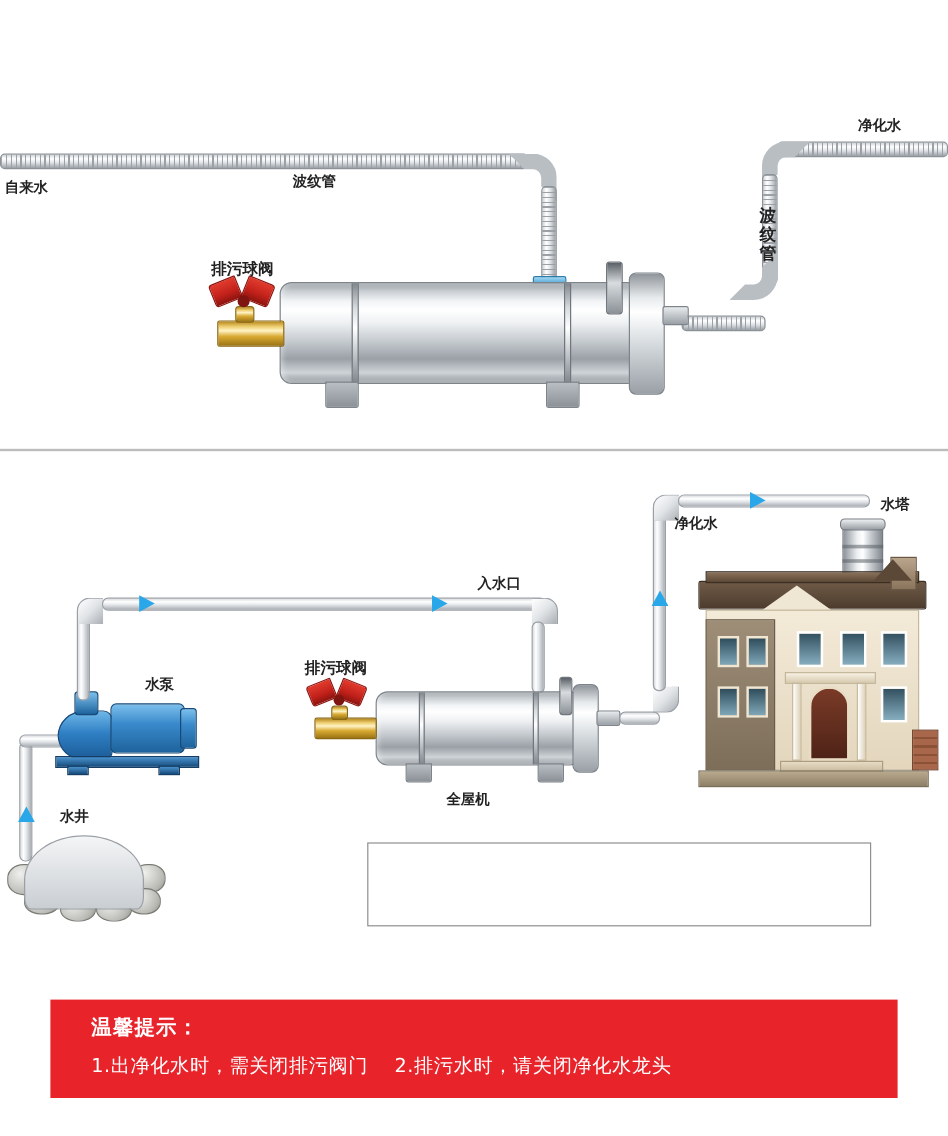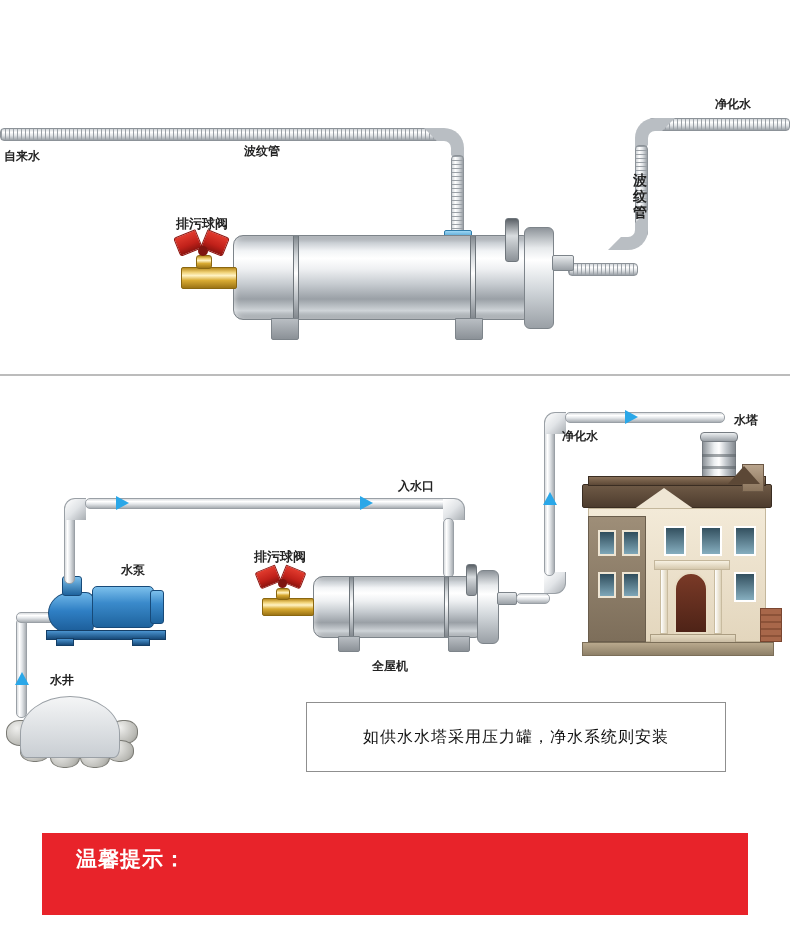--- a/index.html
+++ b/index.html
@@ -102,21 +102,21 @@
     border:1px solid #8f8f8f;background:#fff;box-sizing:border-box;
     display:flex;flex-direction:column;align-items:center;justify-content:center;
     font-size:16px;color:#111;line-height:28px;letter-spacing:1px;
   }
 
   
   .banner{
     background:#e8232a;color:#fff;box-sizing:border-box;
     padding:12px 0 12px 34px;
   }
-  .banner-title{font-size:21px;font-weight:bold;letter-spacing:1px;margin-bottom:10px;}
+  .banner-title{font-size:17px;font-weight:bold;letter-spacing:1px;margin-bottom:10px;}
   .banner-line{font-size:16px;letter-spacing:.5px;}
   .banner-line .gap{display:inline-block;width:22px;}
 
   
   .tower-tank{
     background:linear-gradient(to right,#8e949a,#eceff1 35%,#ffffff 50%,#c3c8cd 72%,#848a90);
     border:1px solid #767c82;box-sizing:border-box;border-radius:3px;
   }
   .tank-band{background:rgba(90,96,102,.55);height:3px;}
   .well-cap{
@@ -282,21 +282,23 @@
 
       <div class="abs" style="left:72px;top:166px;width:86px;height:12px;background:linear-gradient(to bottom,#e7dcc4,#bfb096);border:1px solid #ab9d82;box-sizing:border-box;"></div>
       <div class="abs" style="left:4px;top:174px;width:192px;height:14px;background:linear-gradient(to bottom,#b9a98d,#8e8068);border:1px solid #7b6e58;box-sizing:border-box;"></div>
 
       <div class="abs" style="left:182px;top:140px;width:22px;height:34px;background:repeating-linear-gradient(to bottom,#a8674a 0 5px,#8c5238 5px 7px);border:1px solid #7b4630;box-sizing:border-box;"></div>
 
       <div class="abs" style="left:150px;top:-2px;width:0;height:0;border-left:16px solid transparent;border-right:16px solid transparent;border-bottom:18px solid #5c4836;"></div>
     </div>
 
     <div class="abs note-box" style="left:306px;top:322px;width:420px;height:70px;">
-      <div>如供水水塔采用压力罐，净水系统则安装</div>
     </div>
   </div>
 
   <div class="abs banner" style="left:42px;top:833px;width:706px;height:82px;">
     <div class="banner-title">温馨提示：</div>
+    <div class="banner-line">
+      <span>1.出净化水时，需关闭排污阀门</span><span class="gap"></span><span>2.排污水时，请关闭净化水龙头</span>
+    </div>
   </div>
 
 </div>
 
 </body></html>

